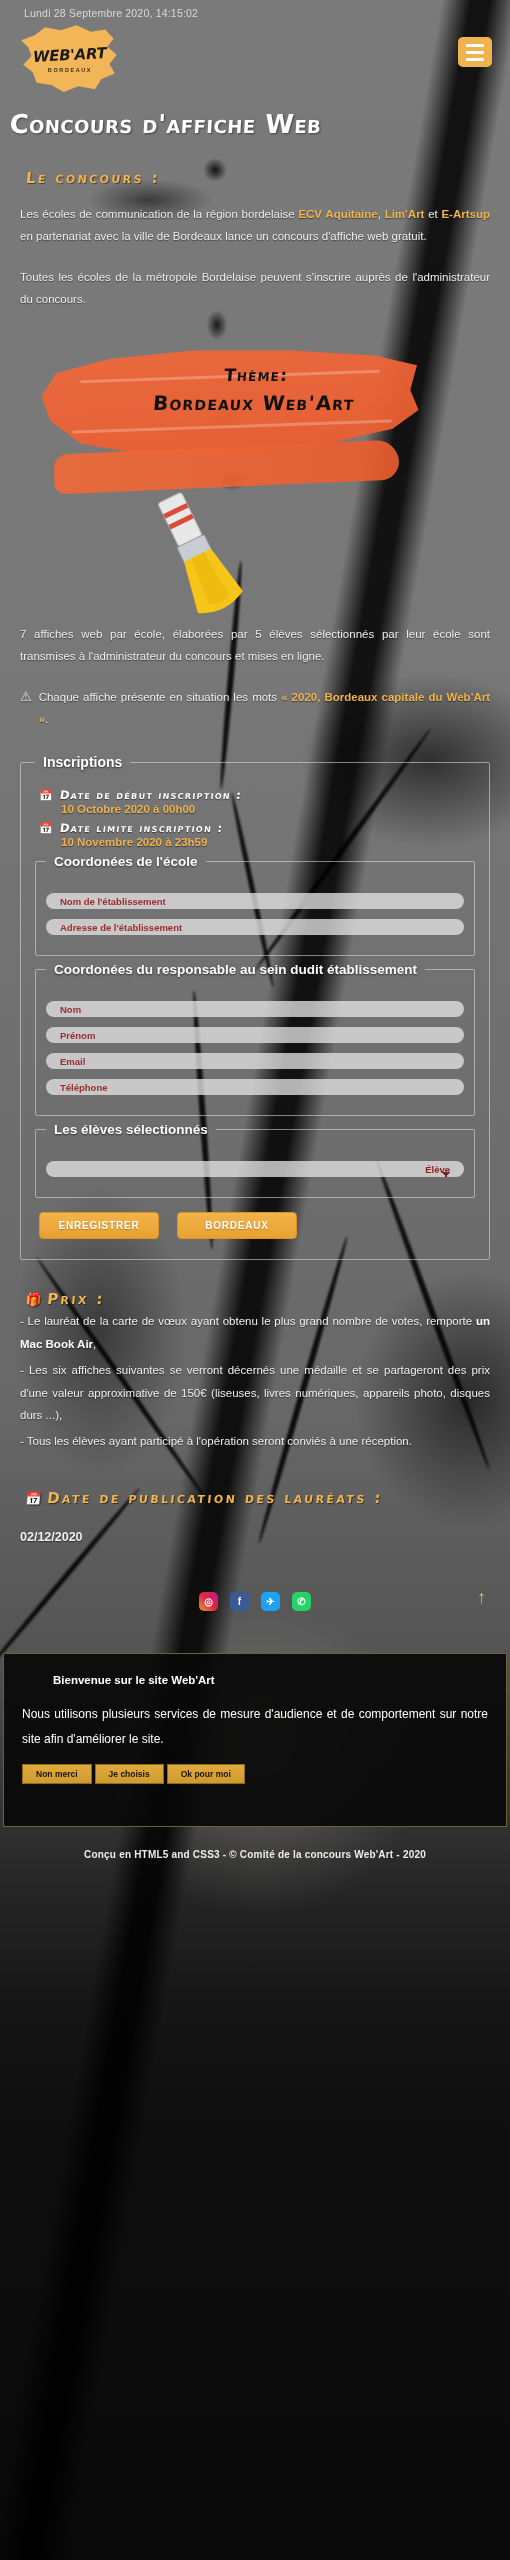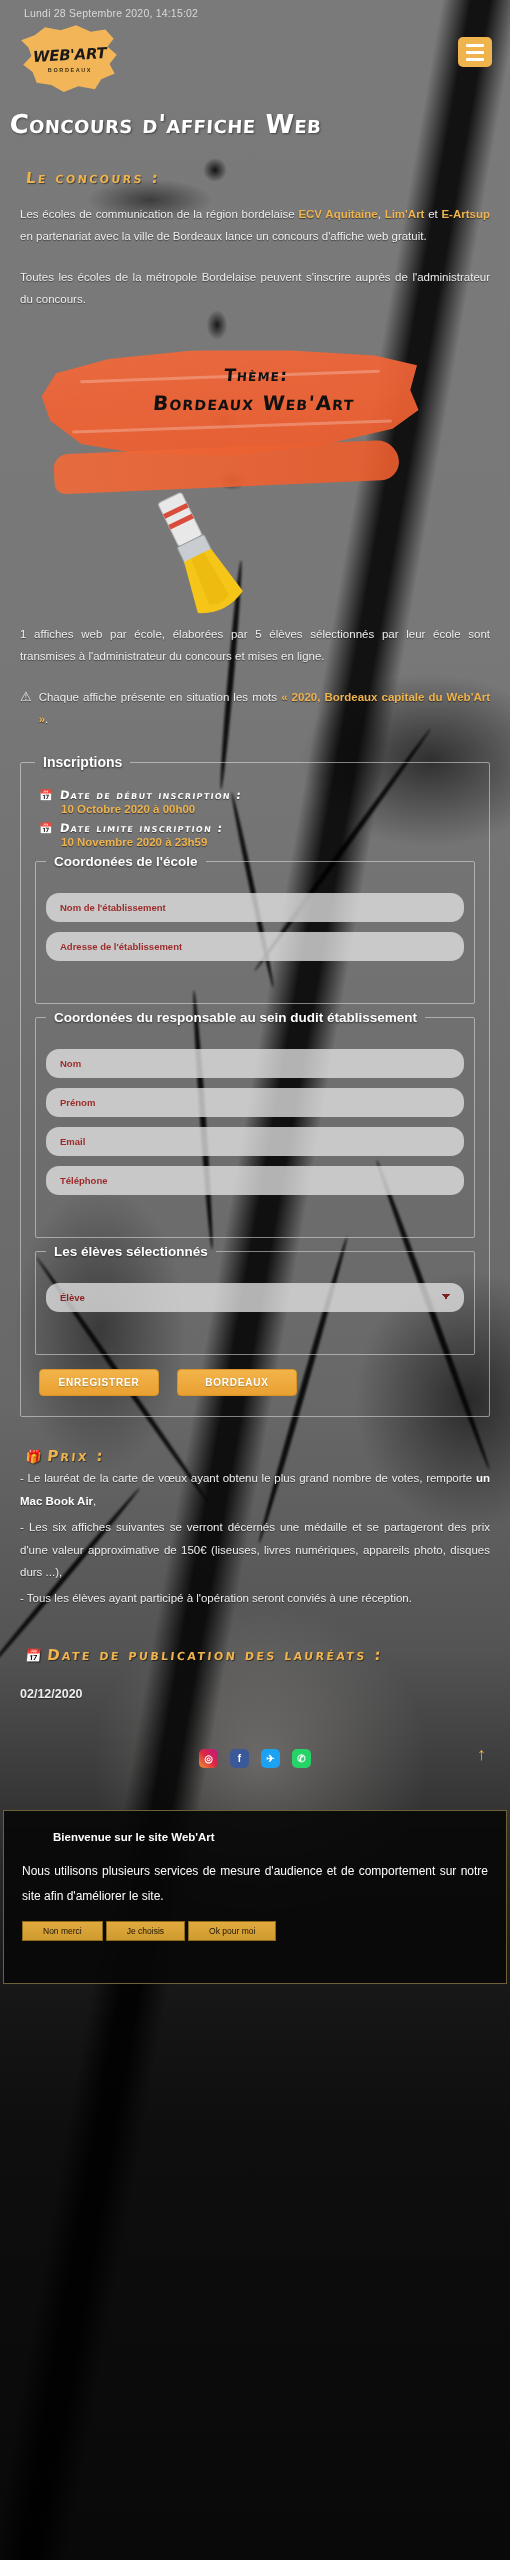--- a/index.html
+++ b/index.html
@@ -216,21 +216,21 @@
     padding: 12px 14px 16px;
     margin: 24px 0 0;
   }
   legend {
     font-size: 14px;
     font-weight: 700;
     padding: 0 8px;
     color: #fff;
     text-shadow: 0 1px 2px rgba(0,0,0,.6);
   }
-  fieldset.inner { margin: 6px 0 0; padding: 14px 10px 32px; }
+  fieldset.inner { margin: 6px 0 0; padding: 14px 10px 10px; }
   fieldset.inner legend { font-size: 13.5px; }
 
   .dateline {
     display: flex; align-items: baseline; gap: 7px;
     margin: 6px 0 0 4px;
   }
   .dateline .cal { font-size: 11px; }
   .dateline .lbl {
     font-family: "DejaVu Sans", sans-serif;
     font-weight: 700;
@@ -245,21 +245,21 @@
     color: #f0b44f;
     font-size: 11.5px;
     font-weight: 700;
     margin: 1px 0 6px 26px;
     text-shadow: 0 1px 1px rgba(0,0,0,.5);
   }
 
   .field {
     display: block;
     width: 100%;
-    height: 29px;
+    height: 16px;
     background: rgba(226,226,226,.78);
     border: none;
     border-radius: 13px;
     margin: 10px 0;
     padding: 0 14px;
     font-family: "Liberation Sans", sans-serif;
     font-size: 9.5px;
     font-weight: 700;
     color: #8d2222;
     outline: none;
@@ -268,20 +268,21 @@
 
   select.field {
     appearance: none;
     -webkit-appearance: none;
     background-image:
       linear-gradient(45deg, transparent 50%, #7d2020 50%),
       linear-gradient(135deg, #7d2020 50%, transparent 50%);
     background-position: calc(100% - 18px) 11px, calc(100% - 13px) 11px;
     background-size: 5px 5px, 5px 5px;
     background-repeat: no-repeat;
+    text-align: right;
   }
   .select-shell { position: relative; }
 
   .btn-row { display: flex; gap: 18px; margin: 14px 0 4px 4px; }
   .btn {
     background: linear-gradient(180deg,#f2b44a 0%, #e9a031 100%);
     border: 1px solid #d89426;
     border-radius: 4px;
     color: #fff;
     font-size: 10px;
@@ -328,22 +329,22 @@
     padding: 20px 18px 42px;
   }
   .cookie h4 { font-size: 11.5px; font-weight: 700; margin-bottom: 16px; margin-left: 31px; }
   .cookie p { font-size: 12px; line-height: 2.1; text-align: justify; margin-bottom: 12px; }
   .cookie-btns { display: flex; gap: 3px; }
   .ck-btn {
     background: linear-gradient(180deg,#e0aa3e,#cf9a2e);
     border: 1px solid #8e6c1c;
     color: #1d1508;
     font-size: 8.5px;
-    font-weight: 400;
-    padding: 4px 20px;
+    font-weight: 700;
+    padding: 4px 13px;
     cursor: pointer;
   }
 
   .footer {
     text-align: center;
     font-size: 10px;
     font-weight: 700;
     color: #ececec;
     padding: 22px 0 20px;
     letter-spacing: .2px;
@@ -402,21 +403,21 @@
       <svg class="brush" viewBox="0 0 120 130">
         <rect x="46" y="2" width="26" height="48" rx="3" fill="#e8e8e8" stroke="#bdbdbd" stroke-width="1"></rect>
         <rect x="46" y="14" width="26" height="5" fill="#d94b3a"></rect>
         <rect x="46" y="26" width="26" height="5" fill="#d94b3a"></rect>
         <rect x="44" y="50" width="30" height="18" rx="2" fill="#c9cdd1" stroke="#9aa0a6" stroke-width="1"></rect>
         <path d="M44 66 L74 66 L84 118 Q59 132 34 118 Z" fill="#f5c518"></path>
         <path d="M52 66 L66 66 L70 115 Q59 122 48 115 Z" fill="#e8b209" opacity=".55"></path>
       </svg>
     </div>
 
-    <p class="body">1 affiches web par école, élaborées par 5 élèves sélectionnés par leur école sont transmises à l'administrateur du concours et mises en ligne.</p>
+    <p class="body">7 affiches web par école, élaborées par 5 élèves sélectionnés par leur école sont transmises à l'administrateur du concours et mises en ligne.</p>
 
     <p class="body warn">
       <span class="ico">⚠</span>
       <span><span>Chaque affiche présente en situation les mots </span><span class="hl">« 2020, Bordeaux capitale du Web'Art »</span><span>.</span></span>
     </p>
 
     <fieldset>
       <legend>Inscriptions</legend>
 
       <div class="dateline">
@@ -489,14 +490,15 @@
   <div class="cookie">
     <h4>Bienvenue sur le site Web'Art</h4>
     <p>Nous utilisons plusieurs services de mesure d'audience et de comportement sur notre site afin d'améliorer le site.</p>
     <div class="cookie-btns">
       <button class="ck-btn">Non merci</button>
       <button class="ck-btn">Je choisis</button>
       <button class="ck-btn">Ok pour moi</button>
     </div>
   </div>
 
+  <div class="footer">Conçu en HTML5 and CSS3 - © Comité de la concours Web'Art - 2020</div>
 
 </div>
 
 </body></html>

